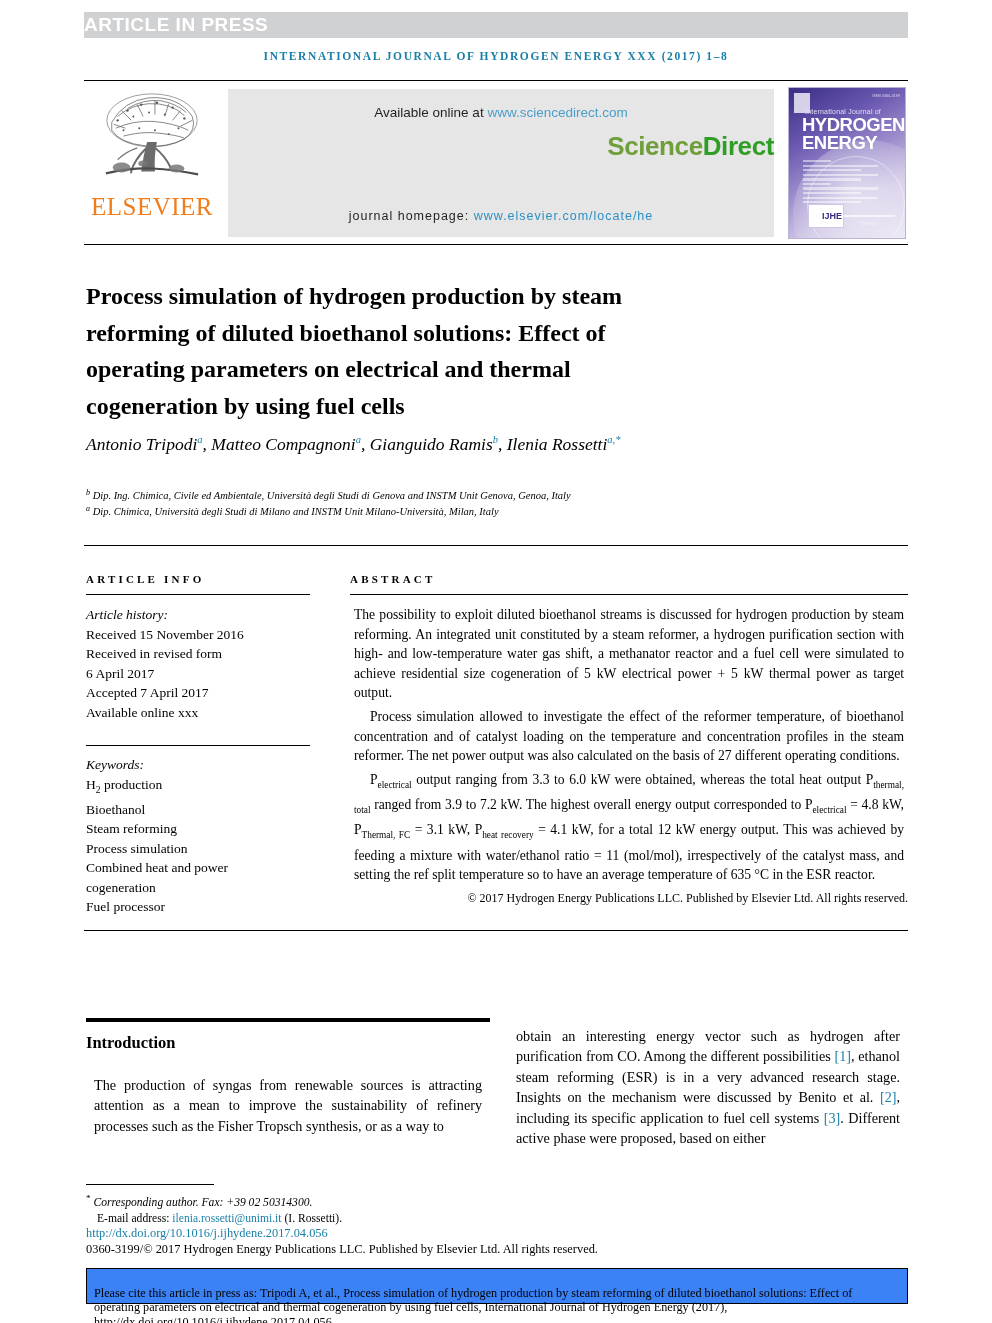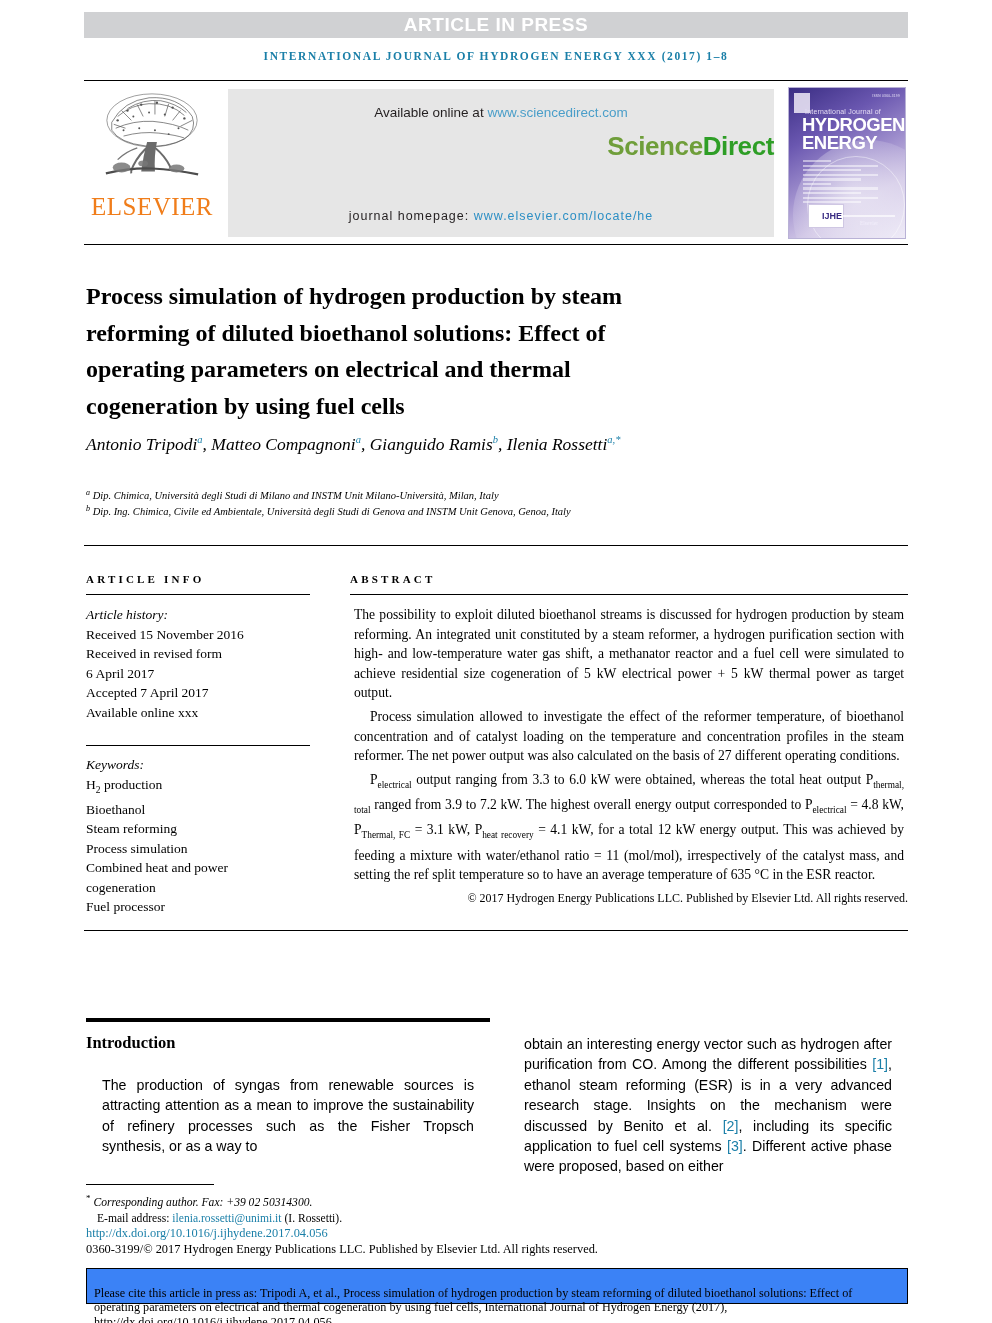--- a/index.html
+++ b/index.html
@@ -27,21 +27,20 @@
   .aip-banner {
     position: absolute;
     left: 84px;
     top: 12px;
     width: 824px;
     height: 26px;
     background: #d0d1d3;
   }
   .aip-banner span {
     display: block;
-    text-align: center;
     color: #ffffff;
     font-family: "Liberation Sans", sans-serif;
     font-weight: bold;
     font-size: 19px;
     letter-spacing: 0.5px;
     line-height: 26px;
   }
 
   
   .running-head {
@@ -385,25 +384,25 @@
     border-top: 4px solid #000;
     margin-bottom: 11px;
   }
   .intro-head {
     font-family: "Liberation Serif", serif;
     font-weight: bold;
     font-size: 16.5px;
     margin-bottom: 22px;
   }
   .body-p {
-    font-family: Liberation Sans, sans-serif;
+    font-family: Liberation Serif, serif;
     font-size: 14.2px;
     line-height: 20.4px;
     text-align: justify;
-    margin: 16px;
+    margin: 8px;
   }
   .ref { color: #1a7fa8; }
 
   
   .foot-rule {
     position: absolute;
     left: 86px;
     top: 1184px;
     width: 128px;
     border-top: 1px solid #000;
@@ -567,22 +566,22 @@
   <h1 class="title">Process simulation of hydrogen production by steam reforming of diluted bioethanol solutions: Effect of operating parameters on electrical and thermal cogeneration by using fuel cells</h1>
 
   <div class="authors">
     <span>Antonio Tripodi</span><sup>a</sup>,
     <span>Matteo Compagnoni</span><sup>a</sup>,
     <span>Gianguido Ramis</span><sup>b</sup>,
     <span>Ilenia Rossetti</span><sup class="star">a,*</sup>
   </div>
 
   <div class="aff">
+    <div><sup>b</sup> <span>Dip. Ing. Chimica, Civile ed Ambientale, Università degli Studi di Genova and INSTM Unit Genova, Genoa, Italy</span></div>
     <div><sup>a</sup> <span>Dip. Chimica, Università degli Studi di Milano and INSTM Unit Milano-Università, Milan, Italy</span></div>
-    <div><sup>b</sup> <span>Dip. Ing. Chimica, Civile ed Ambientale, Università degli Studi di Genova and INSTM Unit Genova, Genoa, Italy</span></div>
   </div>
 
   <div class="rule-full" style="top:545px;"></div>
 
   <div class="col-info">
     <div class="sec-head">ARTICLE INFO</div>
     <div class="sec-rule"></div>
     <div class="info-line info-label">Article history:</div>
     <div class="info-line">Received 15 November 2016</div>
     <div class="info-line">Received in revised form</div>

